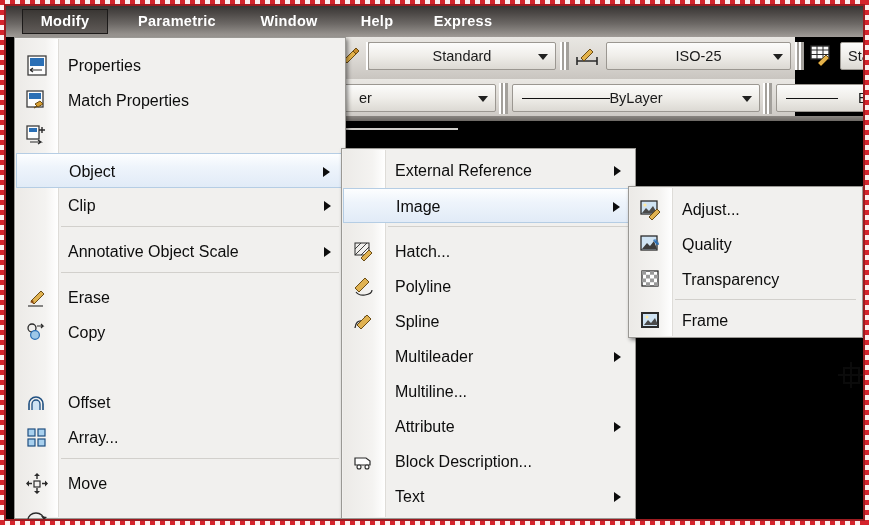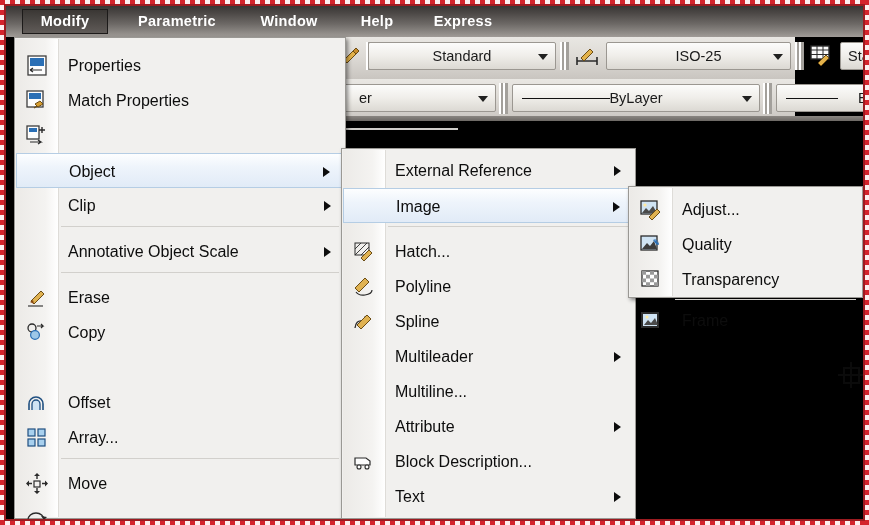--- a/index.html
+++ b/index.html
@@ -349,21 +349,21 @@
       </span>
       <span class="lbl">Block Description...</span>
     </div>
 
     <div class="mi" style="top:330px;">
       <span class="lbl">Text</span>
       <span class="arrow"></span>
     </div>
   </div>
 
-  <div class="menu" id="menu-image" style="left:628px;top:186px;width:235px;height:112px;">
+  <div class="menu" id="menu-image" style="left:628px;top:186px;width:235px;height:152px;">
     <div class="gutter"></div>
 
     <div class="mi" style="top:5px;">
       <span class="ico">
         <svg width="22" height="21" viewBox="0 0 22 21">
           <rect x="1" y="2" width="16" height="13" fill="#cfe3f3" stroke="#2b2b2b" stroke-width="1.3"></rect>
           <path d="M2 14 l4-5 3 3 4-5 4 7 Z" fill="#4a4a4a"></path>
           <circle cx="5" cy="6" r="1.6" fill="#ffe9a0"></circle>
           <path d="M9 18 L17 10 l3 3 L12 21 Z" fill="#e0b251" stroke="#6b4c14" stroke-width="1"></path>
         </svg>

